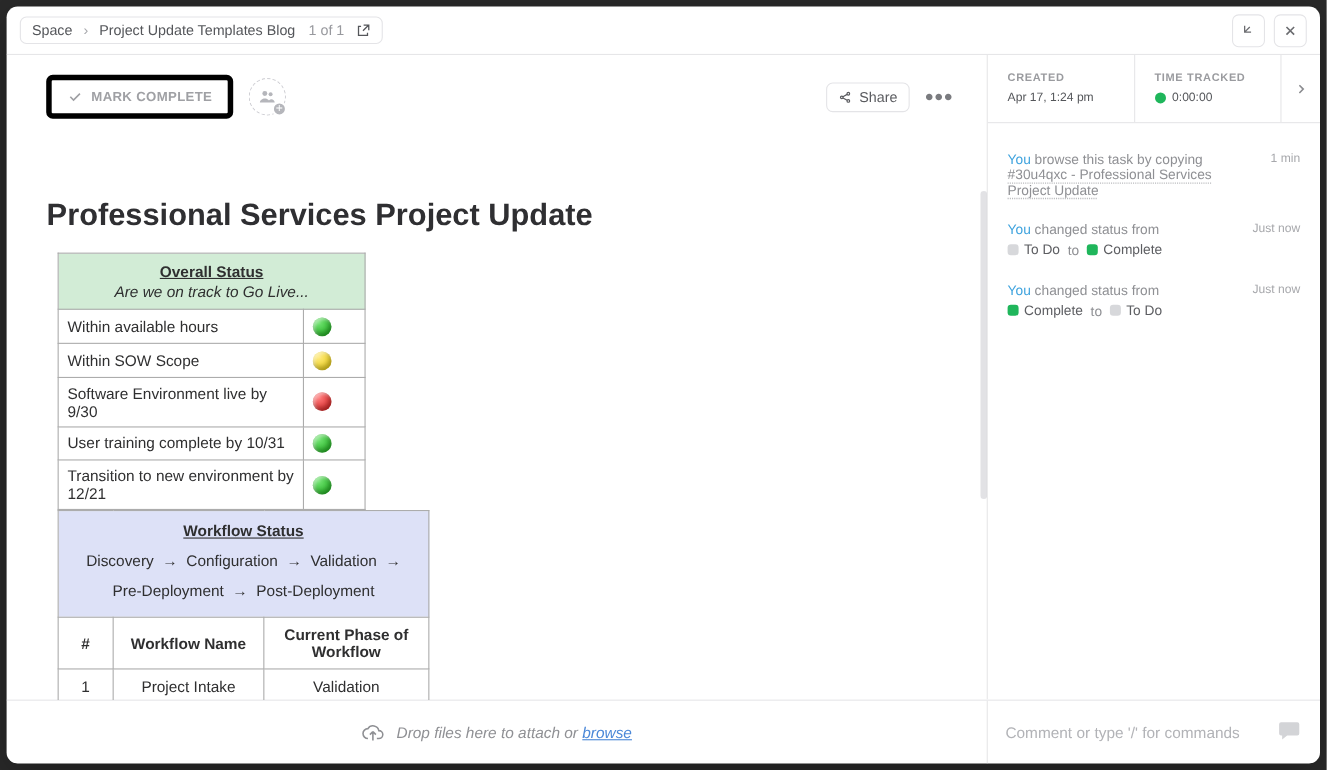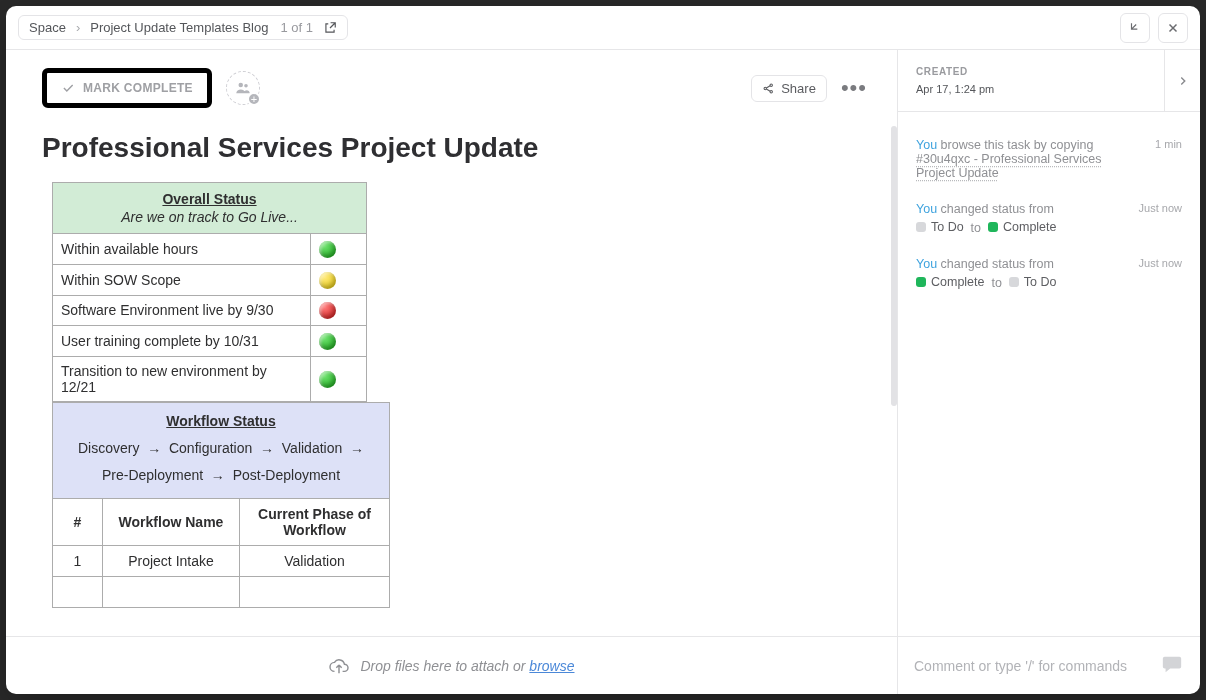--- a/index.html
+++ b/index.html
@@ -113,31 +113,32 @@
       background:#fff; cursor:pointer;
     }
     .share-btn svg { width:13px; height:13px; }
     .more-dots { color:#7a7b7f; cursor:pointer; font-size:22px; letter-spacing:1px; }
 
     .content {
       padding: 0 36px 20px;
       overflow-y: auto;
       flex:1;
       position: relative;
+      margin-top: 48px;
     }
     .title {
       font-size: 28px;
       font-weight: 600;
       color: #2f2f32;
       margin: 6px 0 18px;
     }
 
     table.status {
       border-collapse: collapse;
-      width: 315px;
+      width: 280px;
       margin-left: 10px;
     }
     table.status td, table.status th {
       border: 1px solid #acacac;
       padding: 6px 8px;
       font-size: 14px;
       text-align: left;
     }
     table.status .hdr {
       background: #d2ecd6;
@@ -411,20 +412,27 @@
           </table>
       </div>
     </div>
 
     <div class="sidebar">
       <div class="meta">
         <div class="meta-block">
           <div class="meta-label">CREATED</div>
           <div class="meta-val">Apr 17, 1:24 pm</div>
         </div>
+        <div class="meta-block">
+          <div class="meta-label">TIME TRACKED</div>
+          <div class="meta-val">
+            <span class="rec-dot"></span>
+            <span>0:00:00</span>
+          </div>
+        </div>
         <div class="expand-col">
           <svg viewBox="0 0 24 24" fill="none" stroke="currentColor" stroke-width="2.5">
               <path d="M9 6l6 6-6 6"></path>
             </svg>
         </div>
       </div>
 
       <div class="activity">
         <div class="act-item">
           <span class="time">1 min</span>

